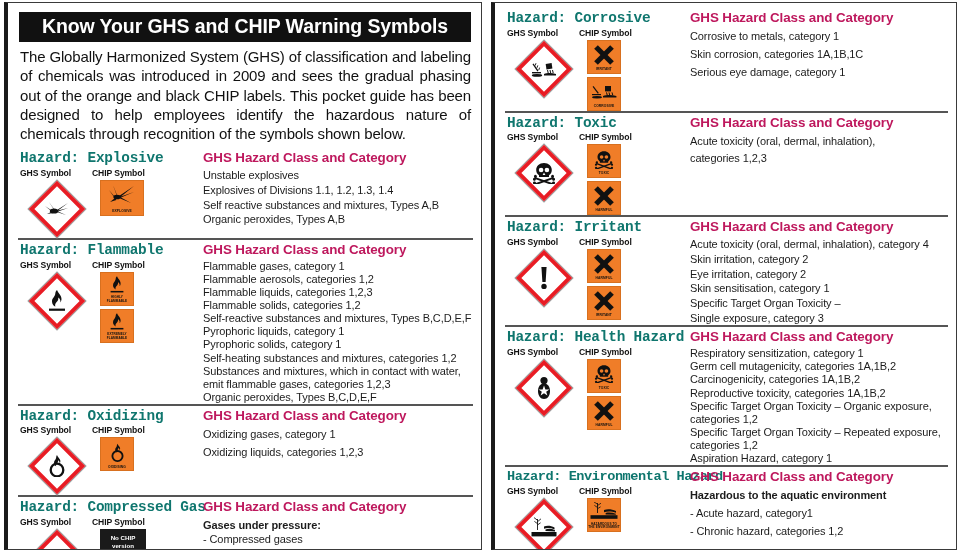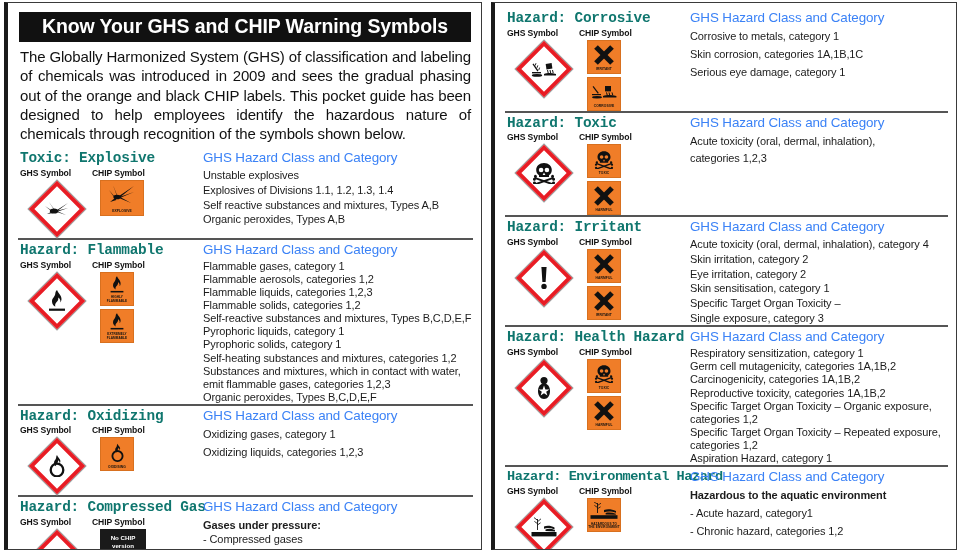--- a/index.html
+++ b/index.html
@@ -78,22 +78,22 @@
     letter-spacing: -0.1px;
   }
   .sym-heads .h1 { width: 72px; }
   .sym-heads .h2 { width: 86px; }
   .sym-row { display: flex; align-items: flex-start; margin-top: 2px; }
   .ghs-slot { width: 74px; flex: none; display:flex; justify-content:center; }
   .chip-slot { width: 90px; flex: none; display: flex; flex-direction: column; align-items: flex-start; gap: 3px; padding-left: 6px;}
 
   .cat-title {
     font-size: 13.4px;
-    font-weight: normal;
-    color: #3b82f6;
+    font-weight: bold;
+    color: #be185d;
     letter-spacing: -0.1px;
     margin-bottom: 2px;
     line-height: 1.2;
   }
   .cat-list { list-style: none; margin: 0; padding: 0; }
   .cat-list li {
     font-size: 11px;
     color: #1c1c1c;
     line-height: 1.335;
     letter-spacing: -0.1px;
@@ -170,21 +170,21 @@
 <body>
 
 <div class="page">
 
   <div class="panel panel-left">
     <div class="title-bar">Know Your GHS and CHIP Warning Symbols</div>
     <div class="intro">The Globally Harmonized System (GHS) of classification and labeling of chemicals was introduced in 2009 and sees the gradual phasing out of the orange and black CHIP labels. This pocket guide has been designed to help employees identify the hazardous nature of chemicals through recognition of the symbols shown below.</div>
     <div id="left-rows">
   <div class="hz">
     <div class="hz-left">
-      <div class="hz-title">Toxic: Explosive</div>
+      <div class="hz-title">Hazard: Explosive</div>
       <div class="sym-heads">
         <span class="h1">GHS Symbol</span>
         <span class="h2">CHIP Symbol</span>
       </div>
       <div class="sym-row">
         <div class="ghs-slot">
           <div class="ghs">
             <div class="dia"></div>
             <div class="gly">
                     <svg width="24" height="18" viewBox="0 0 24 18">

